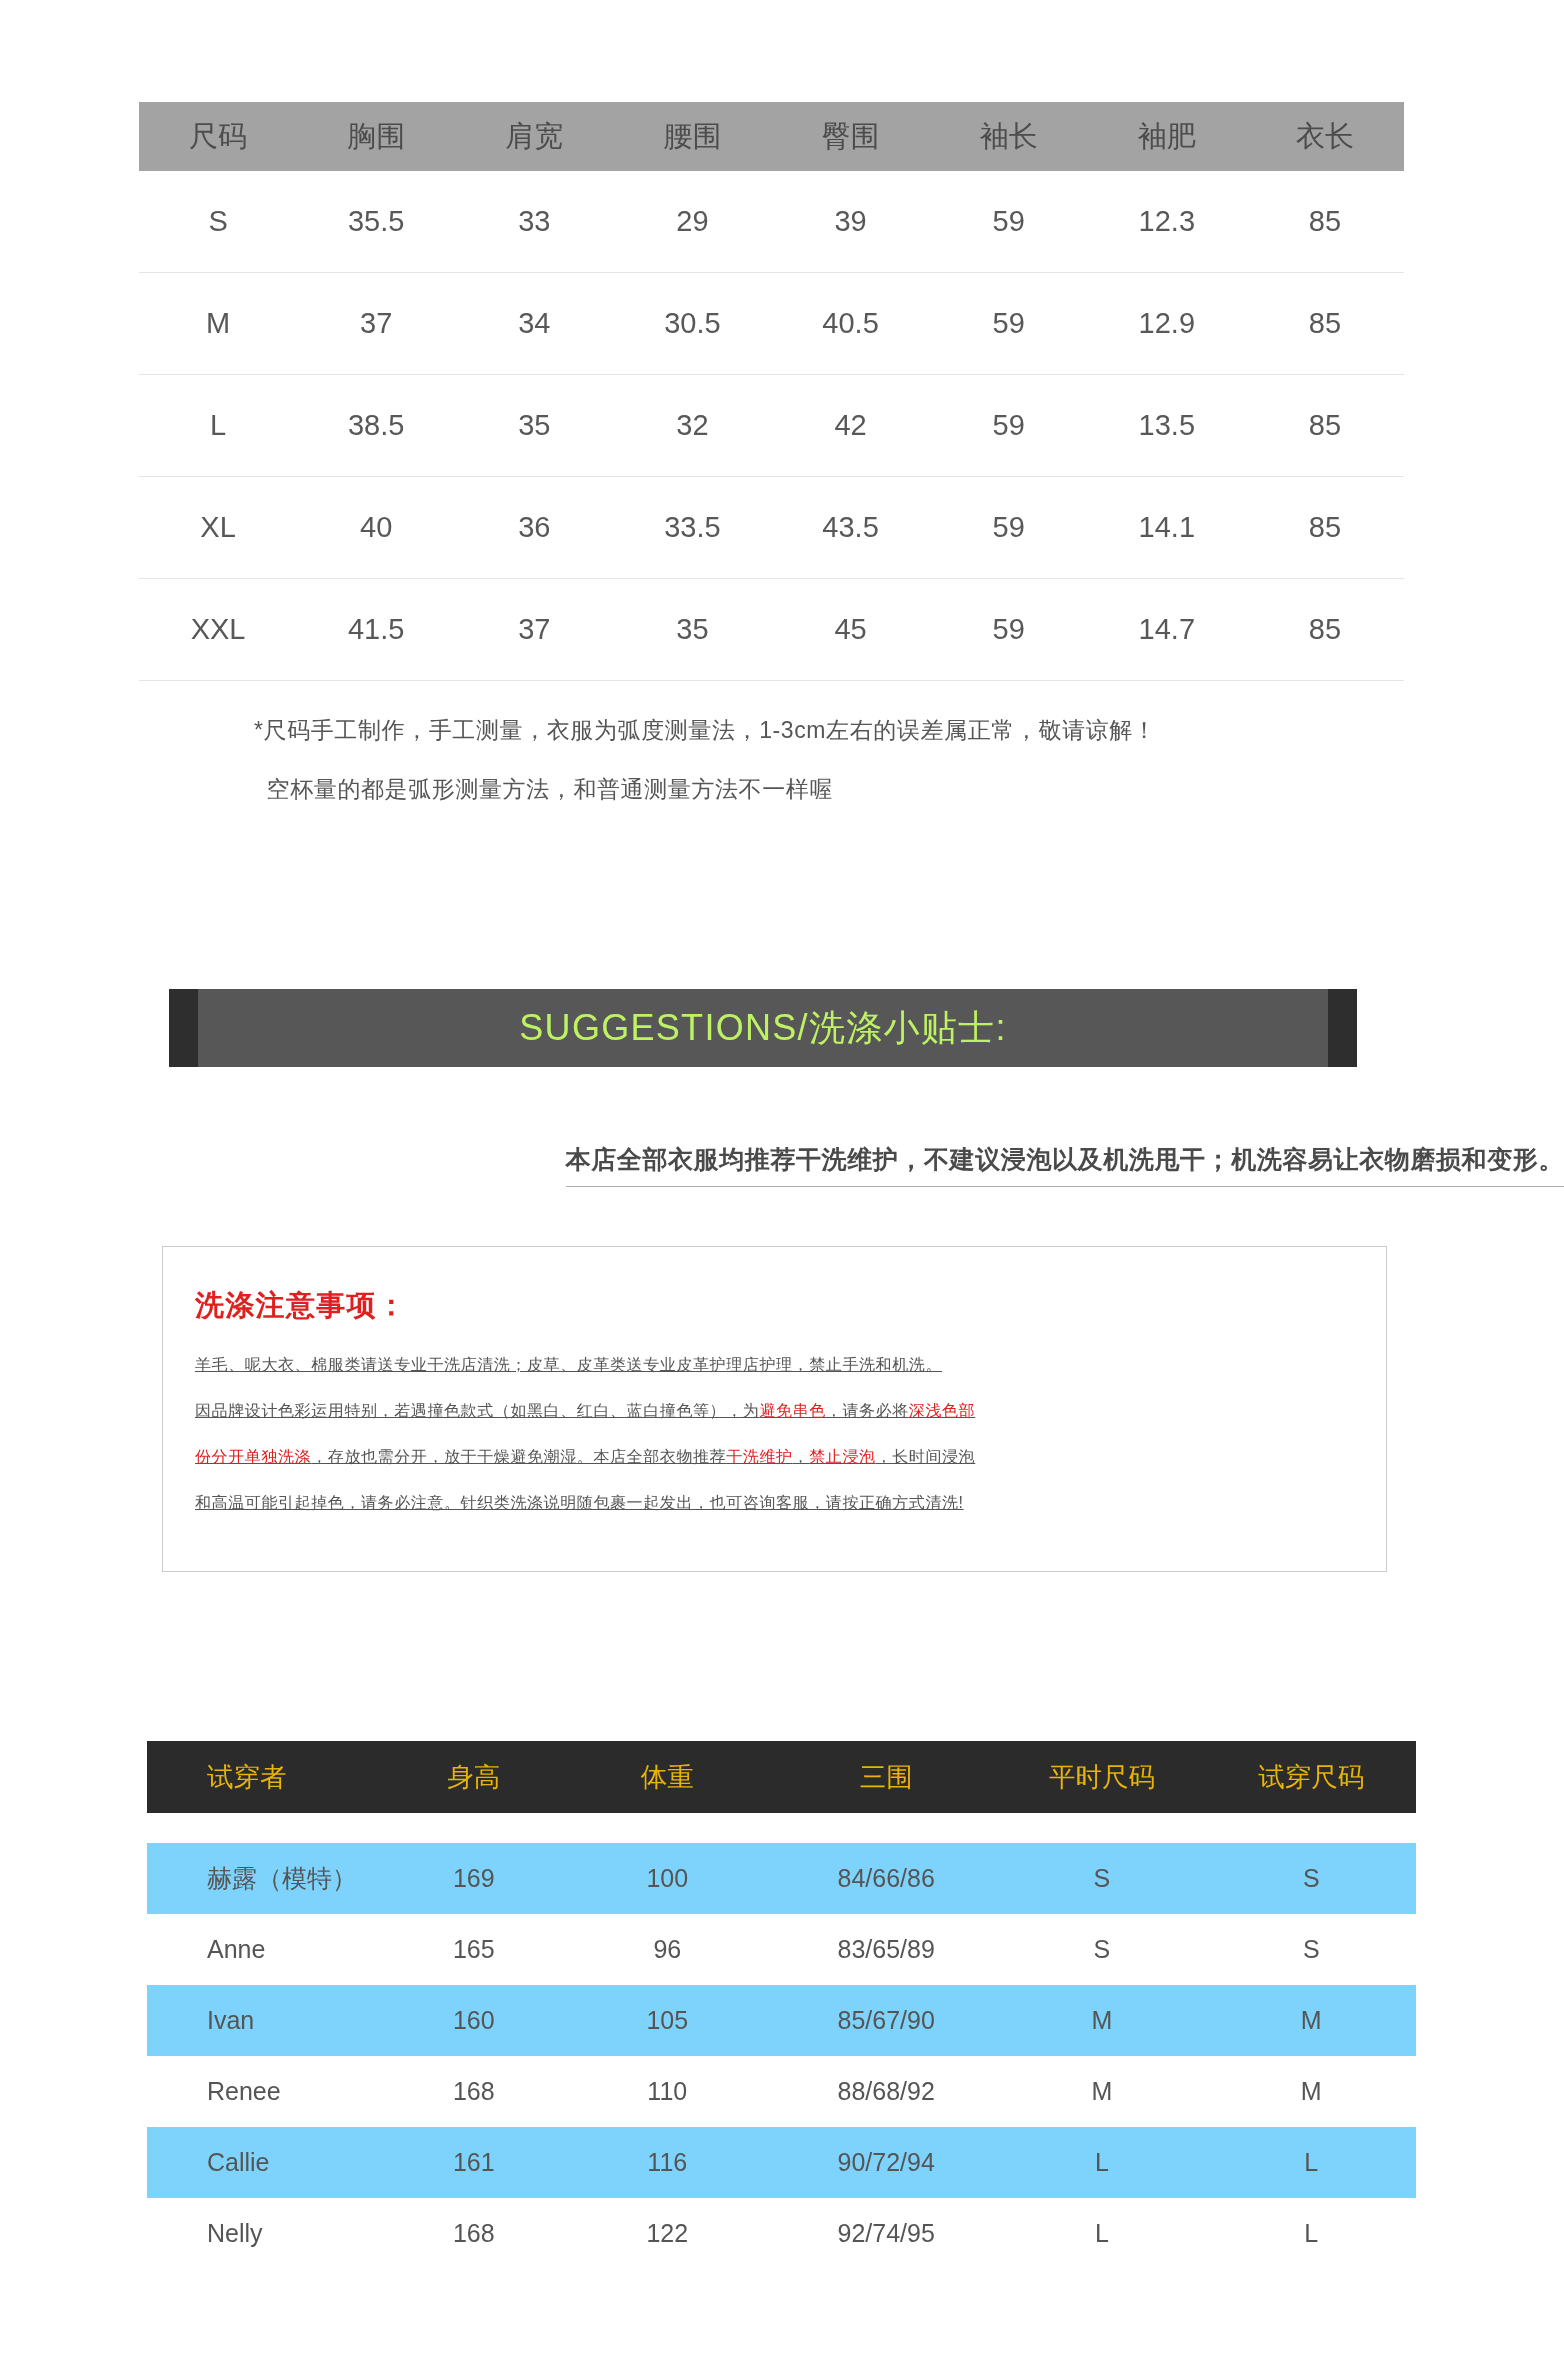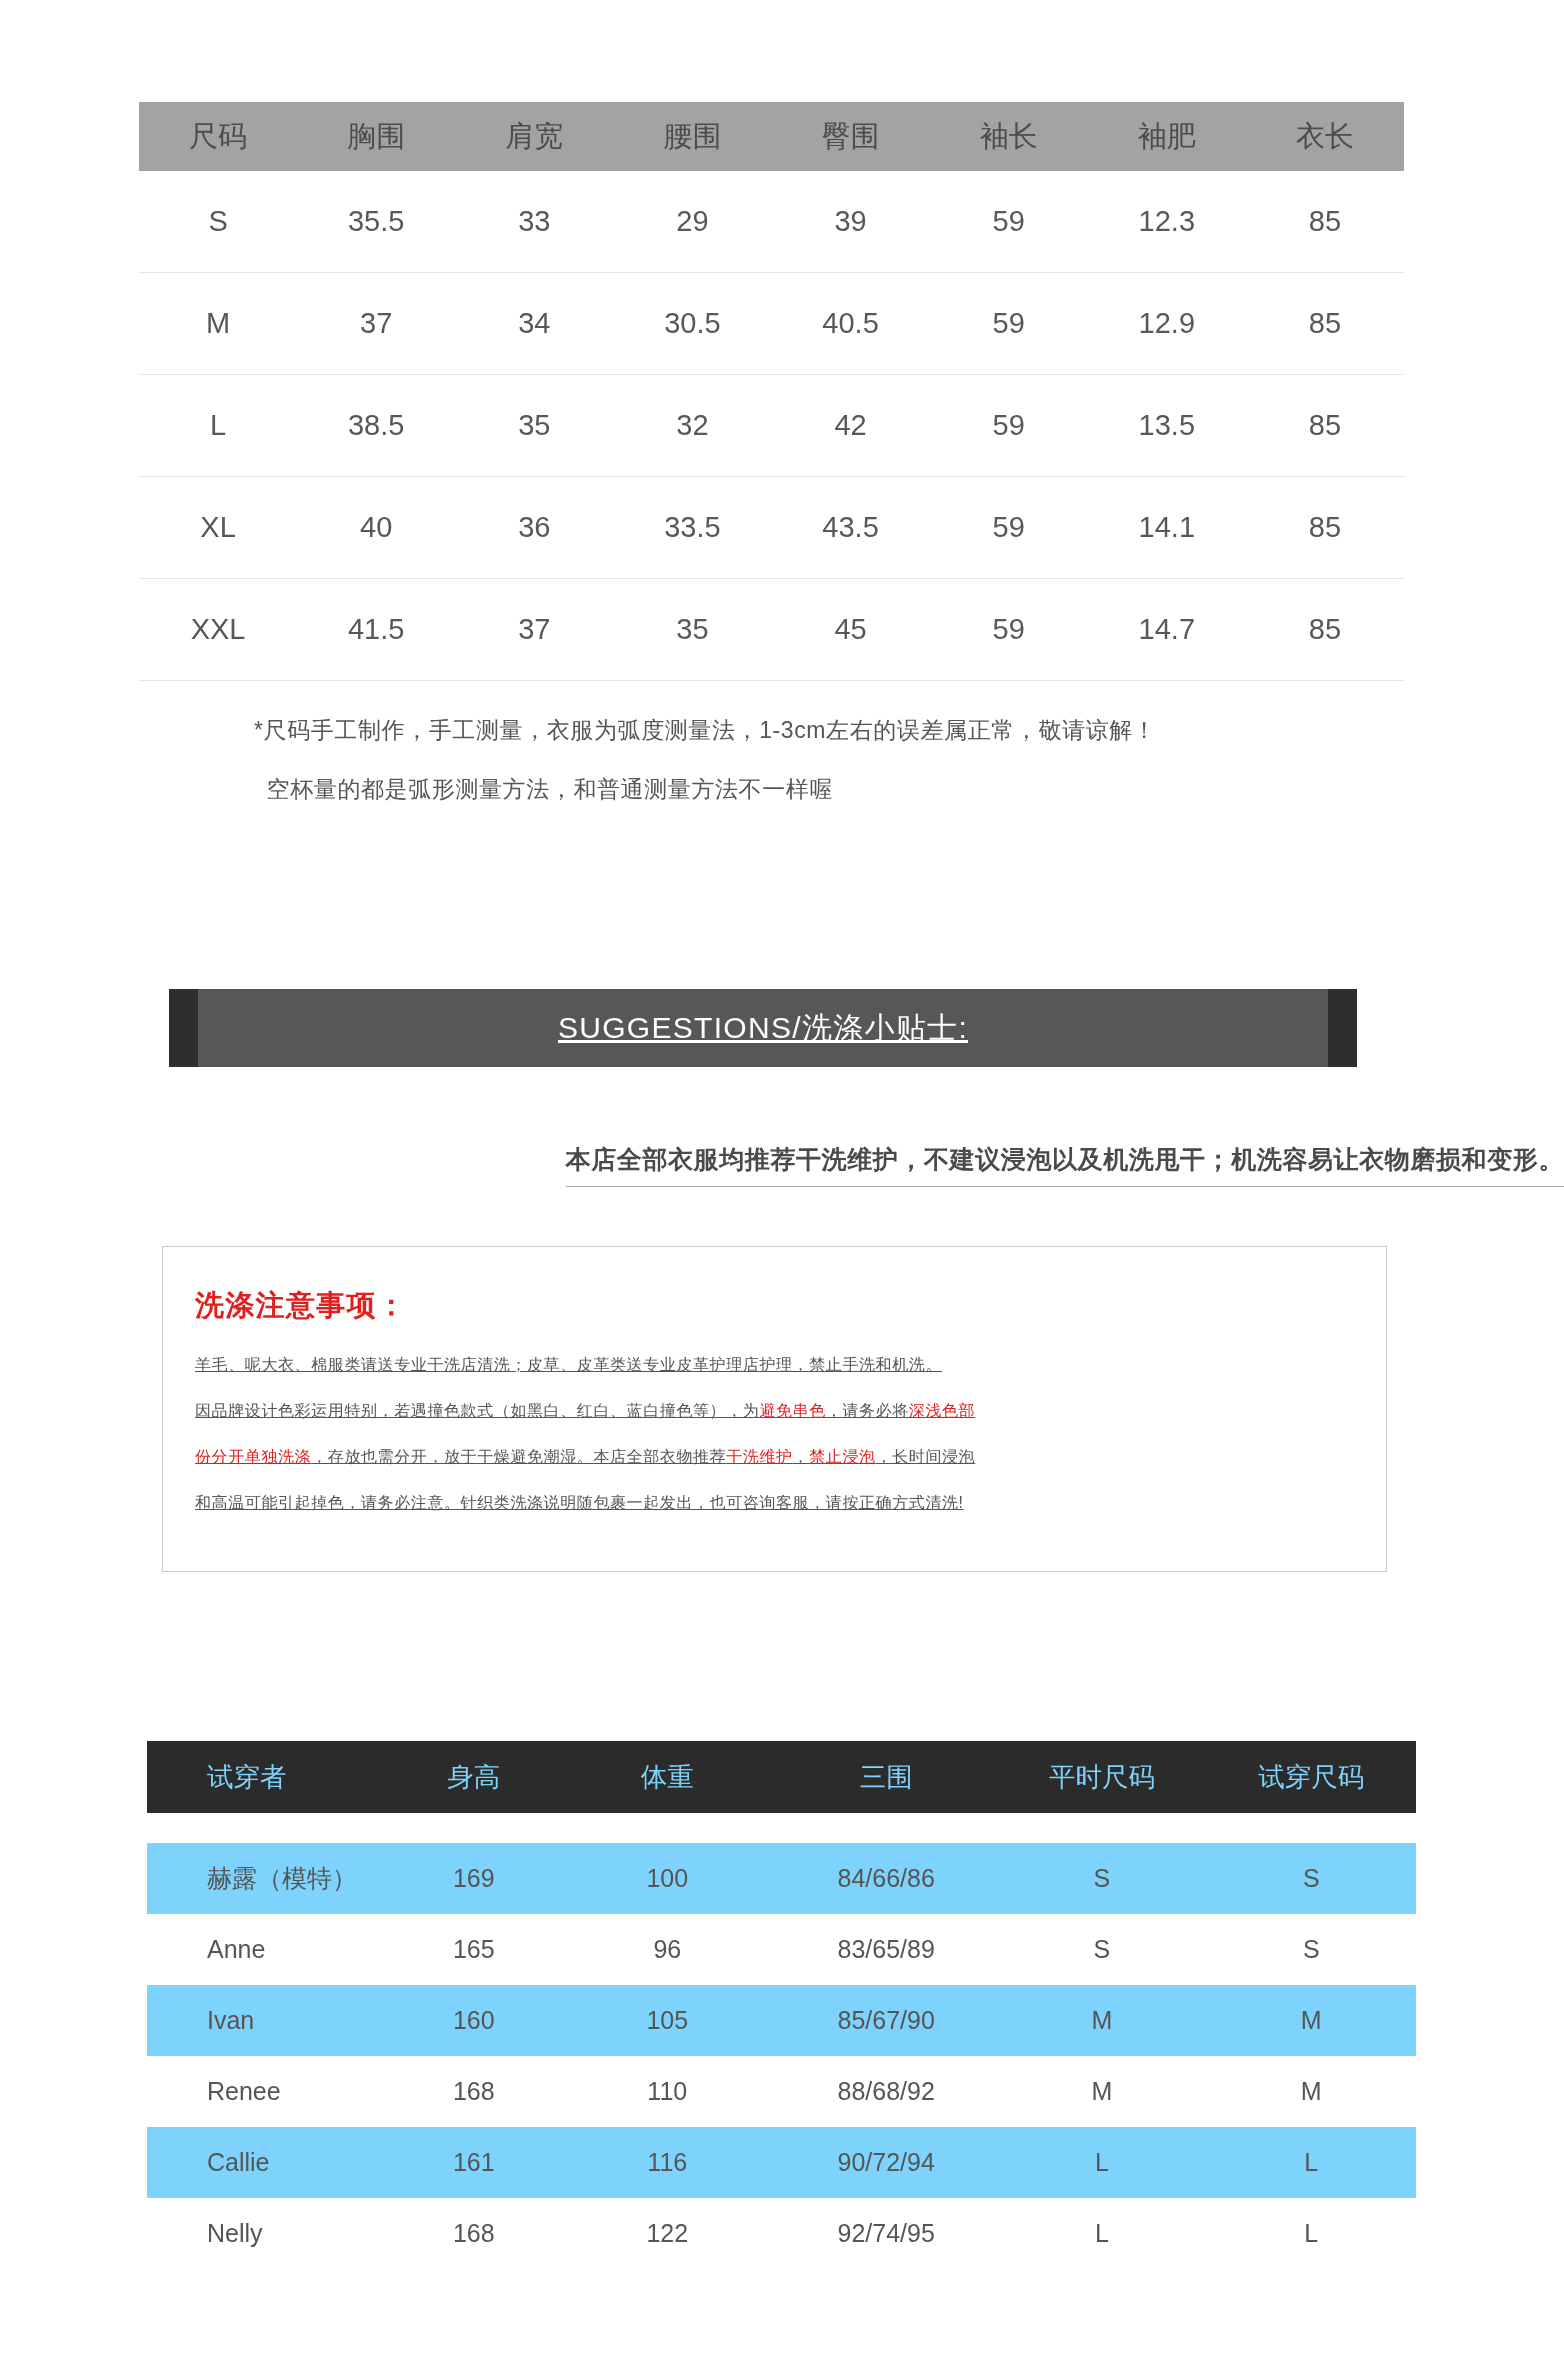--- a/index.html
+++ b/index.html
@@ -13,37 +13,37 @@
   .size-header .cell{flex:1;text-align:center;font-size:29px;color:#4c4c4c;}
   .size-row{display:flex;height:101px;align-items:center;border-bottom:1.9px solid #e5e5e5;}
   .size-row .cell{flex:1;text-align:center;font-size:29px;color:#585858;}
   
   .notes{position:absolute;left:254px;top:701px;font-size:23px;color:#565656;letter-spacing:0.6px;}
   .notes .note-line{height:59px;line-height:59px;}
   .notes .note-line + .note-line{margin-left:12.6px;}
   
   .banner{position:absolute;left:169px;top:989px;width:1188px;height:78px;display:flex;}
   .banner-cap{width:29px;background:#2e2e2e;}
-  .banner-main{flex:1;background:#575757;color:#ffffff;display:flex;align-items:center;
-    justify-content:center;font-size:30px;letter-spacing:1.3px;text-decoration:underline;}
+  .banner-main{flex:1;background:#575757;color:#bef264;display:flex;align-items:center;
+    justify-content:center;font-size:36px;letter-spacing:1.3px;}
   
   .wash-note{position:absolute;left:0;top:1143px;width:1564px;text-align:right;font-weight:bold;}
   .wash-note span{display:inline-block;font-size:25px;color:#4a4a4a;letter-spacing:0.6px;
     padding-bottom:10px;border-bottom:1.9px solid #adadad;}
   
   .notice-box{position:absolute;left:162px;top:1246px;width:1225px;height:326px;
     border:1.9px solid #cbcbcb;box-sizing:border-box;background:#ffffff;}
   .notice-title{margin:39px 0 0 32px;font-size:29px;font-weight:bold;color:#e01f1f;letter-spacing:1.3px;}
   .notice-body{margin:16.4px 30px 0 32px;font-size:16px;line-height:46px;color:#555555;
     white-space:pre-line;letter-spacing:0.6px;text-decoration:underline;}
   .notice-body .red{color:#e01f1f;}
   
   .fit-table{position:absolute;left:147px;top:1741px;width:1269px;}
   .fit-header{display:flex;height:72px;background:#2b2b2b;align-items:center;margin-bottom:30px;}
-  .fit-header .cell{color:#7dd3fc;font-size:26.5px;text-align:center;}
+  .fit-header .cell{color:#eab308;font-size:26.5px;text-align:center;}
   .fit-row{display:flex;height:71px;align-items:center;}
   .fit-row.gray{background:#7dd3fc;}
   .fit-row .cell{font-size:25px;color:#555555;text-align:center;}
   .c1{width:19%;text-align:left !important;padding-left:60px;box-sizing:border-box;}
   .c2{width:13.5%;}
   .c3{width:17%;}
   .c4{width:17.5%;}
   .c5{width:16.5%;}
   .c6{width:16.5%;}
 </style>

